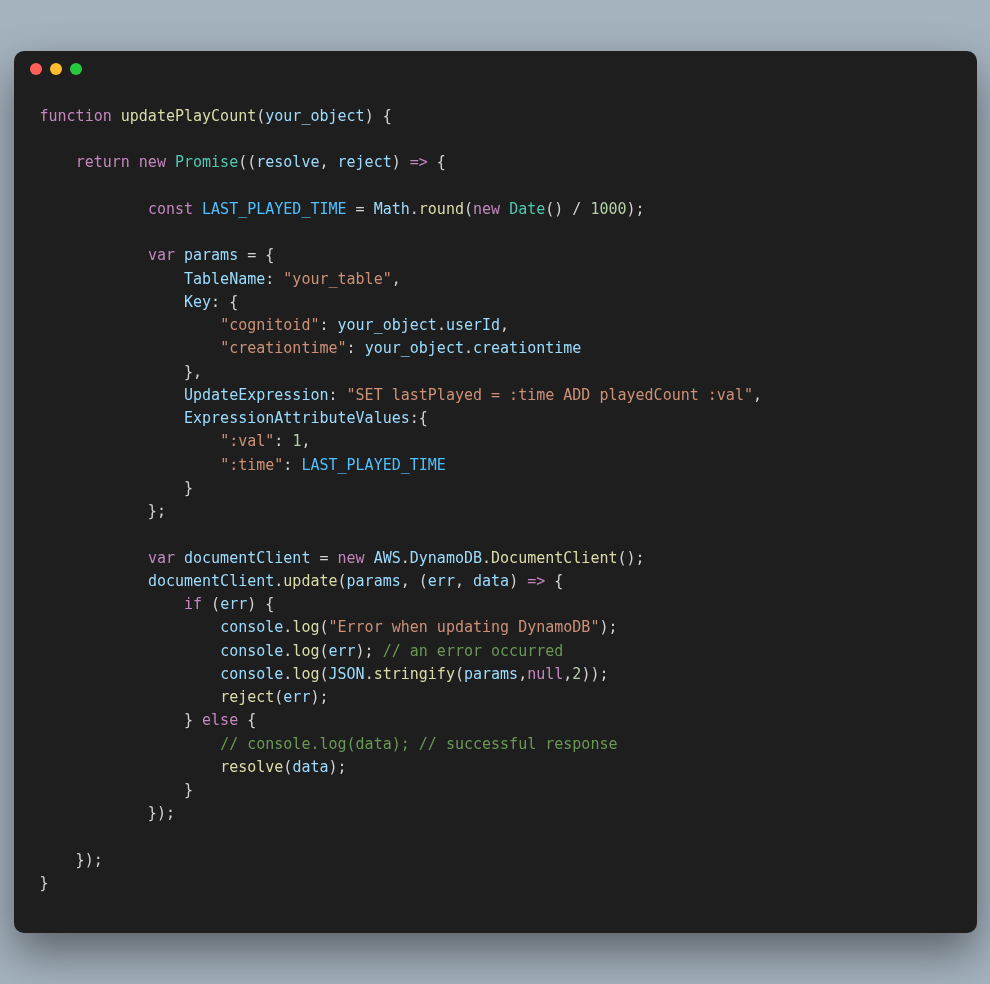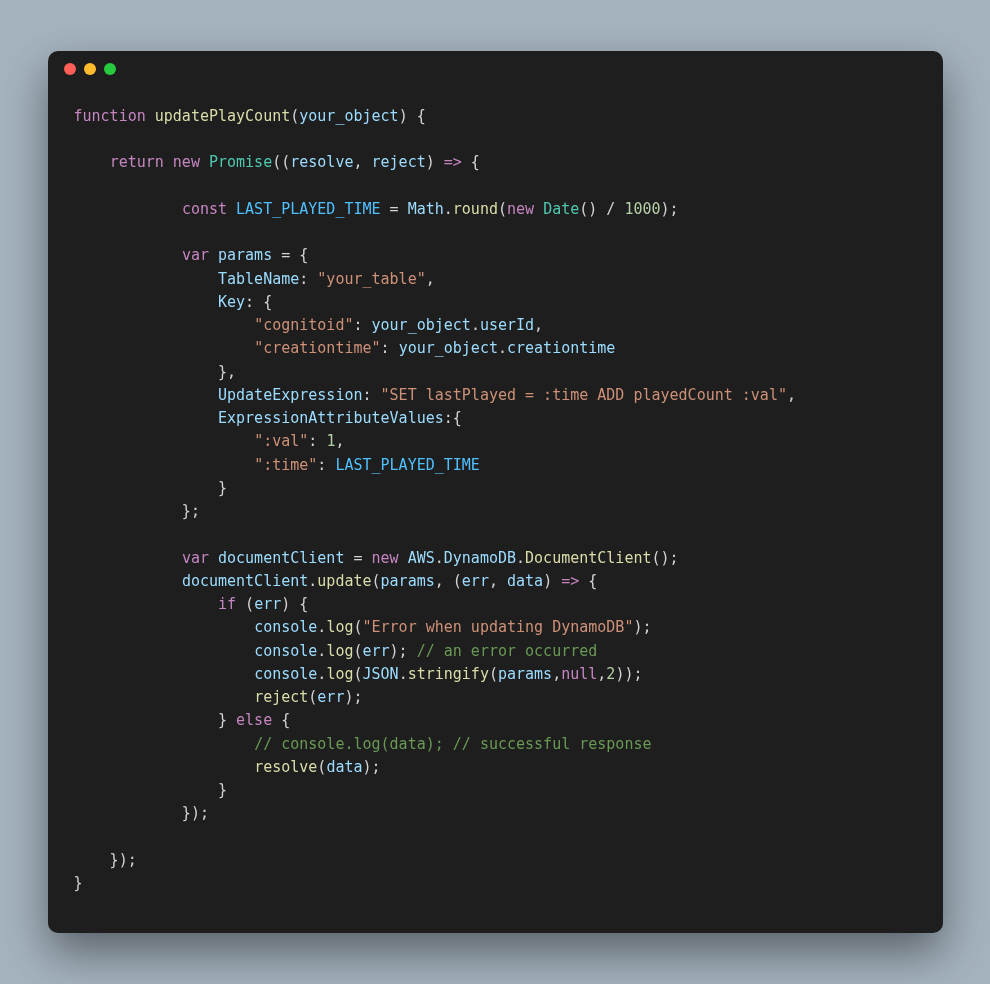--- a/index.html
+++ b/index.html
@@ -8,21 +8,21 @@
     padding: 0;
     background: #a5b3bf;
     width: 990px;
     height: 984px;
     display: flex;
     align-items: center;
     justify-content: center;
     font-family: "SFMono-Regular", ui-monospace, Menlo, Monaco, Consolas, monospace;
   }
   .window {
-    width: 895px;
+    width: 963px;
     background: #1e1e1e;
     border-radius: 10px;
     box-shadow: 0 20px 45px rgba(0,0,0,0.45);
     overflow: hidden;
     padding-bottom: 28px;
   }
   .titlebar {
     height: 36px;
     display: flex;
     align-items: center;

